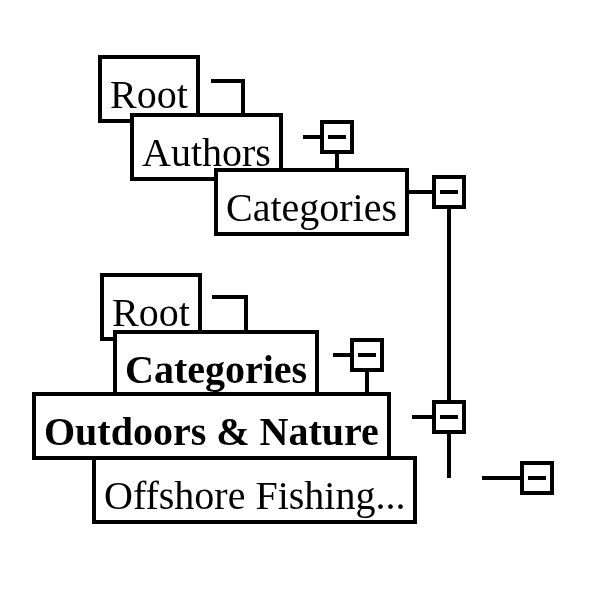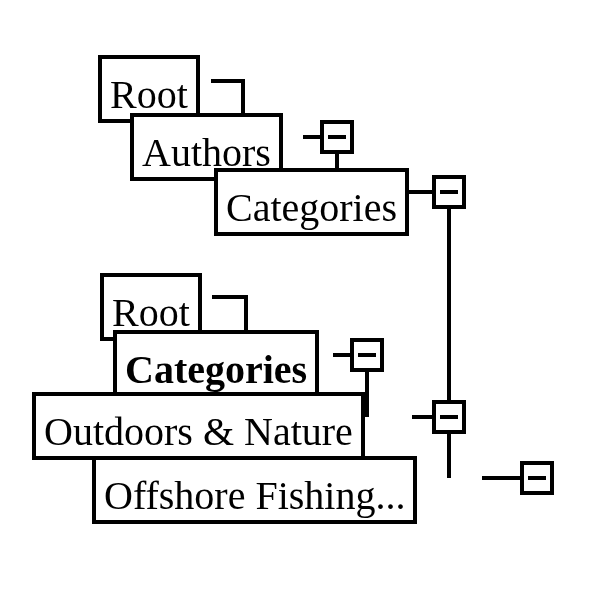--- a/index.html
+++ b/index.html
@@ -85,17 +85,17 @@
 <div class="toggle" style="left:320px; top:120px;" title="-"></div>
 
 <div class="node" style="left:214px; top:168px;">Categories</div>
 <div class="toggle" style="left:432px; top:175px;" title="-"></div>
 
 <div class="node" style="left:100px; top:273px;">Root</div>
 
 <div class="node" style="left:113px; top:330px;font-weight:bold;">Categories</div>
 <div class="toggle" style="left:350px; top:338px;" title="-"></div>
 
-<div class="node" style="left:32px; top:392px;">Outdoors &amp; Nature</div>
+<div class="node" style="left:32px; top:392px;font-weight:bold;">Outdoors &amp; Nature</div>
 <div class="toggle" style="left:432px; top:400px;" title="-"></div>
 
 <div class="node" style="left:92px; top:456px;">Offshore Fishing...</div>
 <div class="toggle" style="left:520px; top:461px;" title="-"></div>
 
 </body></html>

